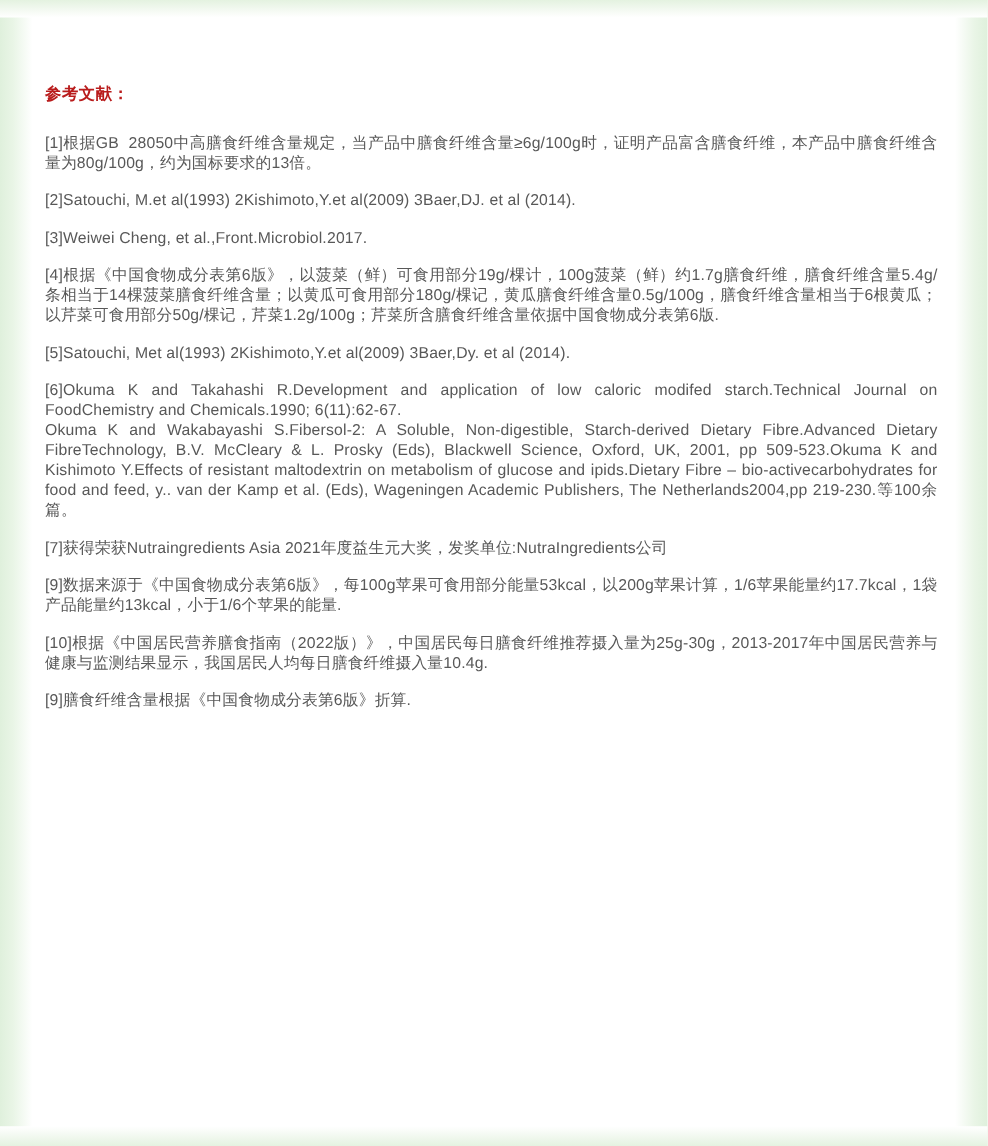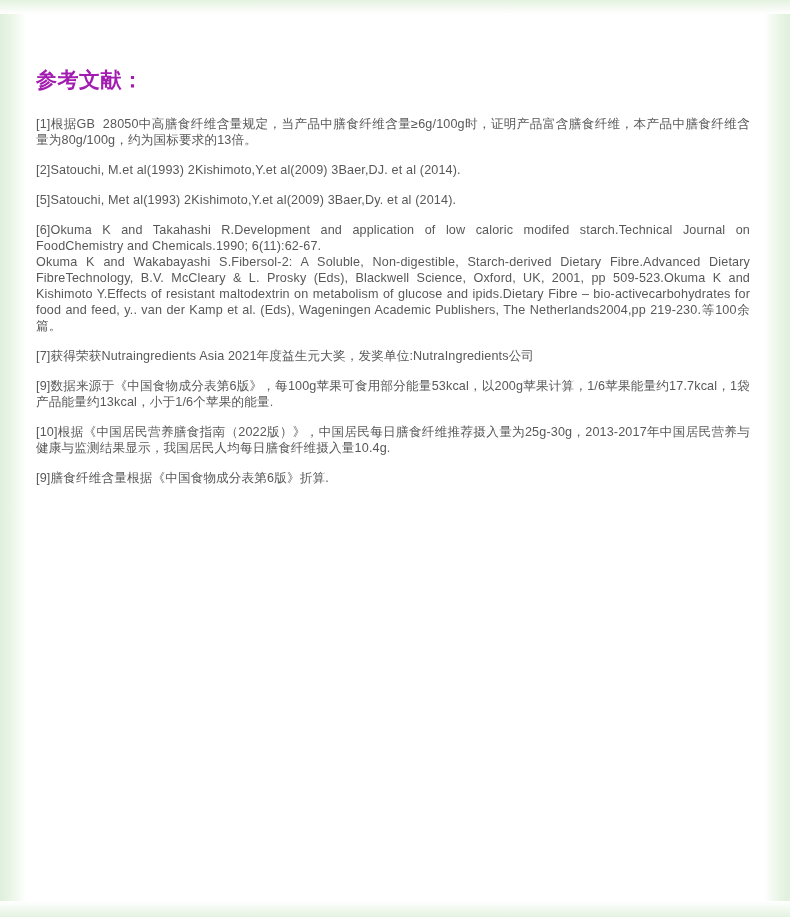--- a/index.html
+++ b/index.html
@@ -54,23 +54,23 @@
   }
 
   .page {
     position: relative;
     z-index: 2;
     padding: 66px 40px 20px 36px;
     box-sizing: border-box;
   }
 
   .doc-title {
-    font-size: 21px;
+    font-size: 13px;
     font-weight: bold;
-    color: #a21caf;
+    color: #b91c1c;
     letter-spacing: 0.5px;
     margin: 0 0 22px 0;
   }
 
   .ref-list {
     margin: 0;
     padding: 0;
     list-style: none;
   }
 
@@ -94,20 +94,22 @@
 <div class="edge-band left"></div>
 <div class="edge-band right"></div>
 <div class="edge-band top"></div>
 <div class="edge-band bottom"></div>
 
 <div class="page">
   <h1 class="doc-title">参考文献：</h1>
   <ul class="ref-list">
     <li class="ref-item">[1]根据GB  28050中高膳食纤维含量规定，当产品中膳食纤维含量≥6g/100g时，证明产品富含膳食纤维，本产品中膳食纤维含量为80g/100g，约为国标要求的13倍。</li>
     <li class="ref-item">[2]Satouchi, M.et al(1993) 2Kishimoto,Y.et al(2009) 3Baer,DJ. et al (2014).</li>
+    <li class="ref-item">[3]Weiwei Cheng, et al.,Front.Microbiol.2017.</li>
+    <li class="ref-item">[4]根据《中国食物成分表第6版》，以菠菜（鲜）可食用部分19g/棵计，100g菠菜（鲜）约1.7g膳食纤维，膳食纤维含量5.4g/条相当于14棵菠菜膳食纤维含量；以黄瓜可食用部分180g/棵记，黄瓜膳食纤维含量0.5g/100g，膳食纤维含量相当于6根黄瓜；以芹菜可食用部分50g/棵记，芹菜1.2g/100g；芹菜所含膳食纤维含量依据中国食物成分表第6版.</li>
     <li class="ref-item">[5]Satouchi, Met al(1993) 2Kishimoto,Y.et al(2009) 3Baer,Dy. et al (2014).</li>
     <li class="ref-item">[6]Okuma K and Takahashi R.Development and application of low caloric modifed starch.Technical Journal on FoodChemistry and Chemicals.1990; 6(11):62-67.
 Okuma K and Wakabayashi S.Fibersol-2: A Soluble, Non-digestible, Starch-derived Dietary Fibre.Advanced Dietary FibreTechnology, B.V. McCleary &amp; L. Prosky (Eds), Blackwell Science, Oxford, UK, 2001, pp 509-523.Okuma K and Kishimoto Y.Effects of resistant maltodextrin on metabolism of glucose and ipids.Dietary Fibre – bio-activecarbohydrates for food and feed, y.. van der Kamp et al. (Eds), Wageningen Academic Publishers, The Netherlands2004,pp 219-230.等100余篇。</li>
     <li class="ref-item">[7]获得荣获Nutraingredients Asia 2021年度益生元大奖，发奖单位:NutraIngredients公司</li>
     <li class="ref-item">[9]数据来源于《中国食物成分表第6版》，每100g苹果可食用部分能量53kcal，以200g苹果计算，1/6苹果能量约17.7kcal，1袋产品能量约13kcal，小于1/6个苹果的能量.</li>
     <li class="ref-item">[10]根据《中国居民营养膳食指南（2022版）》，中国居民每日膳食纤维推荐摄入量为25g-30g，2013-2017年中国居民营养与健康与监测结果显示，我国居民人均每日膳食纤维摄入量10.4g.</li>
     <li class="ref-item">[9]膳食纤维含量根据《中国食物成分表第6版》折算.</li>
   </ul>
 </div>
 

